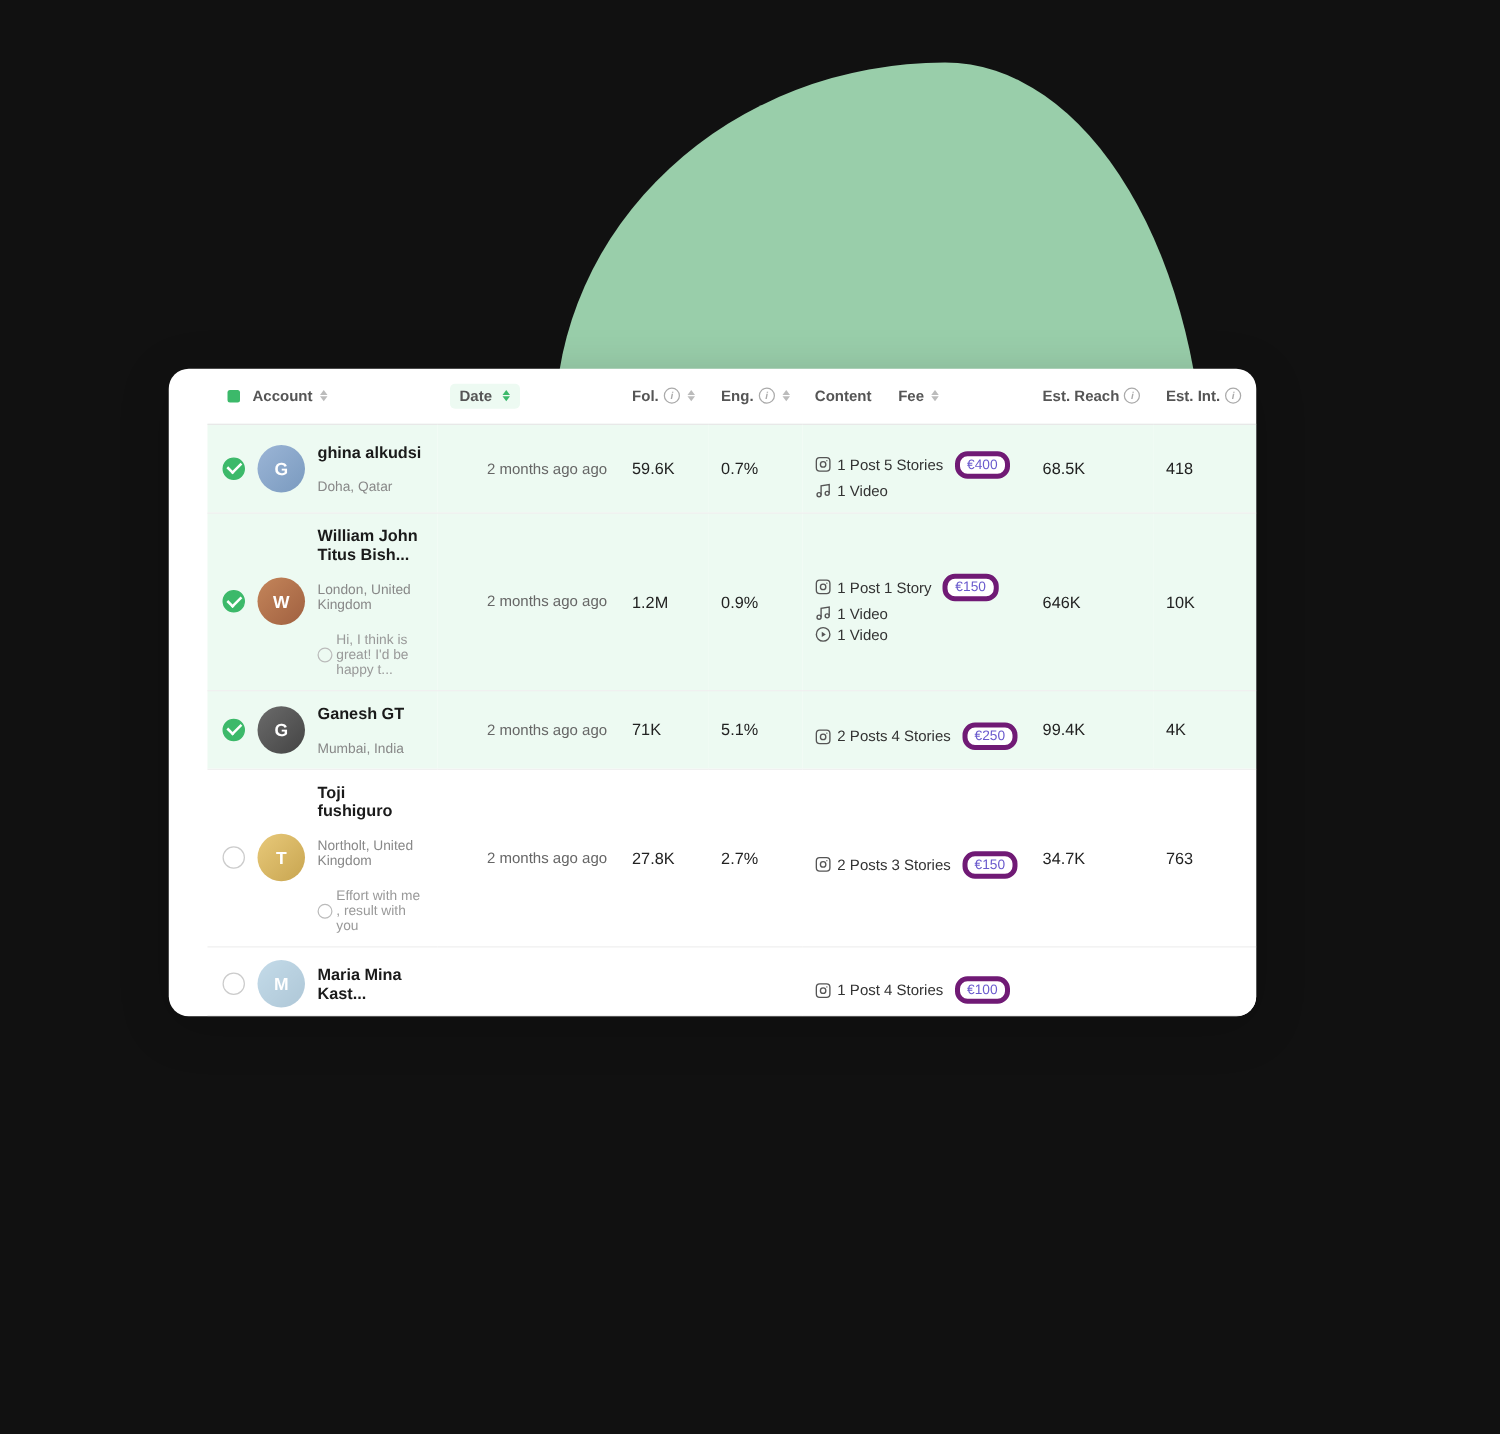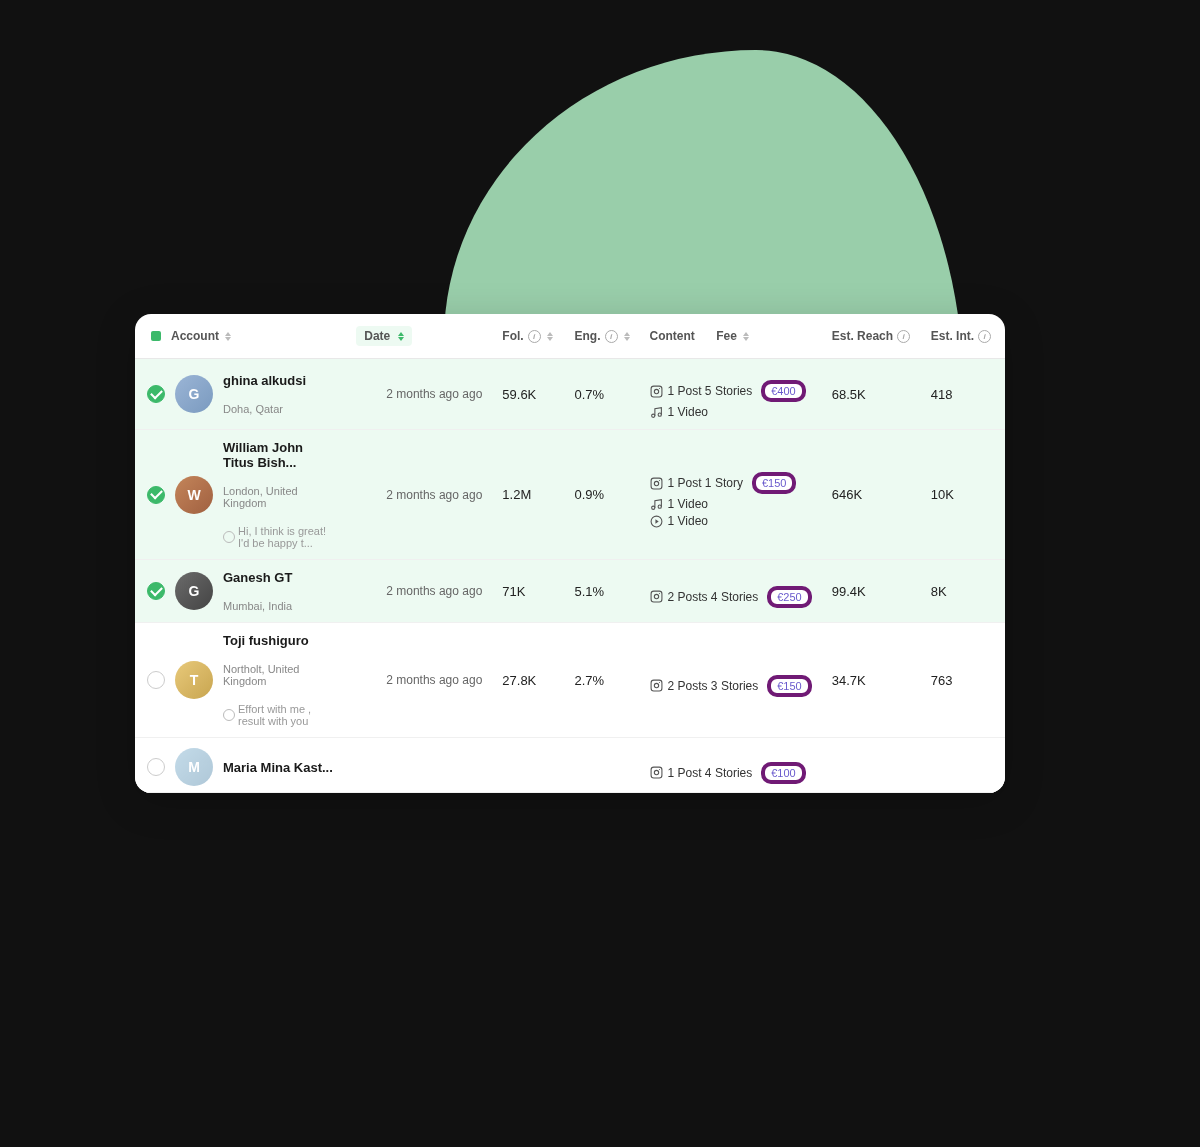--- a/index.html
+++ b/index.html
@@ -31,20 +31,21 @@
     .card {
       position: relative;
       z-index: 1;
       background: #fff;
       border-radius: 16px;
       box-shadow: 0 8px 40px rgba(0,0,0,0.18);
       width: 870px;
       overflow: hidden;
       margin-top: -40px;
       margin-left: -60px;
+      padding-left: 31px;
     }
 
     table {
       width: 100%;
       border-collapse: collapse;
     }
 
     thead tr {
       border-bottom: 1px solid #e8e8e8;
     }
@@ -508,21 +509,21 @@
                 </span>
       <span>2 Posts  4 Stories</span>
       <span class="fee-badge">€250</span>
     </div>
       </div>
     </td>
     <td>
       <span class="metric-cell">99.4K</span>
     </td>
     <td>
-      <span class="metric-cell">8K</span>
+      <span class="metric-cell">4K</span>
     </td>
   </tr>
         <tr>
     <td style="padding-left:12px;">
       <div class="account-cell">
         <div class="checkbox "></div>
         <div class="avatar av4" style="">T</div>
         <div class="account-info">
           <span class="account-name">Toji fushiguro</span>
           <span class="account-location">Northolt, United Kingdom</span>

